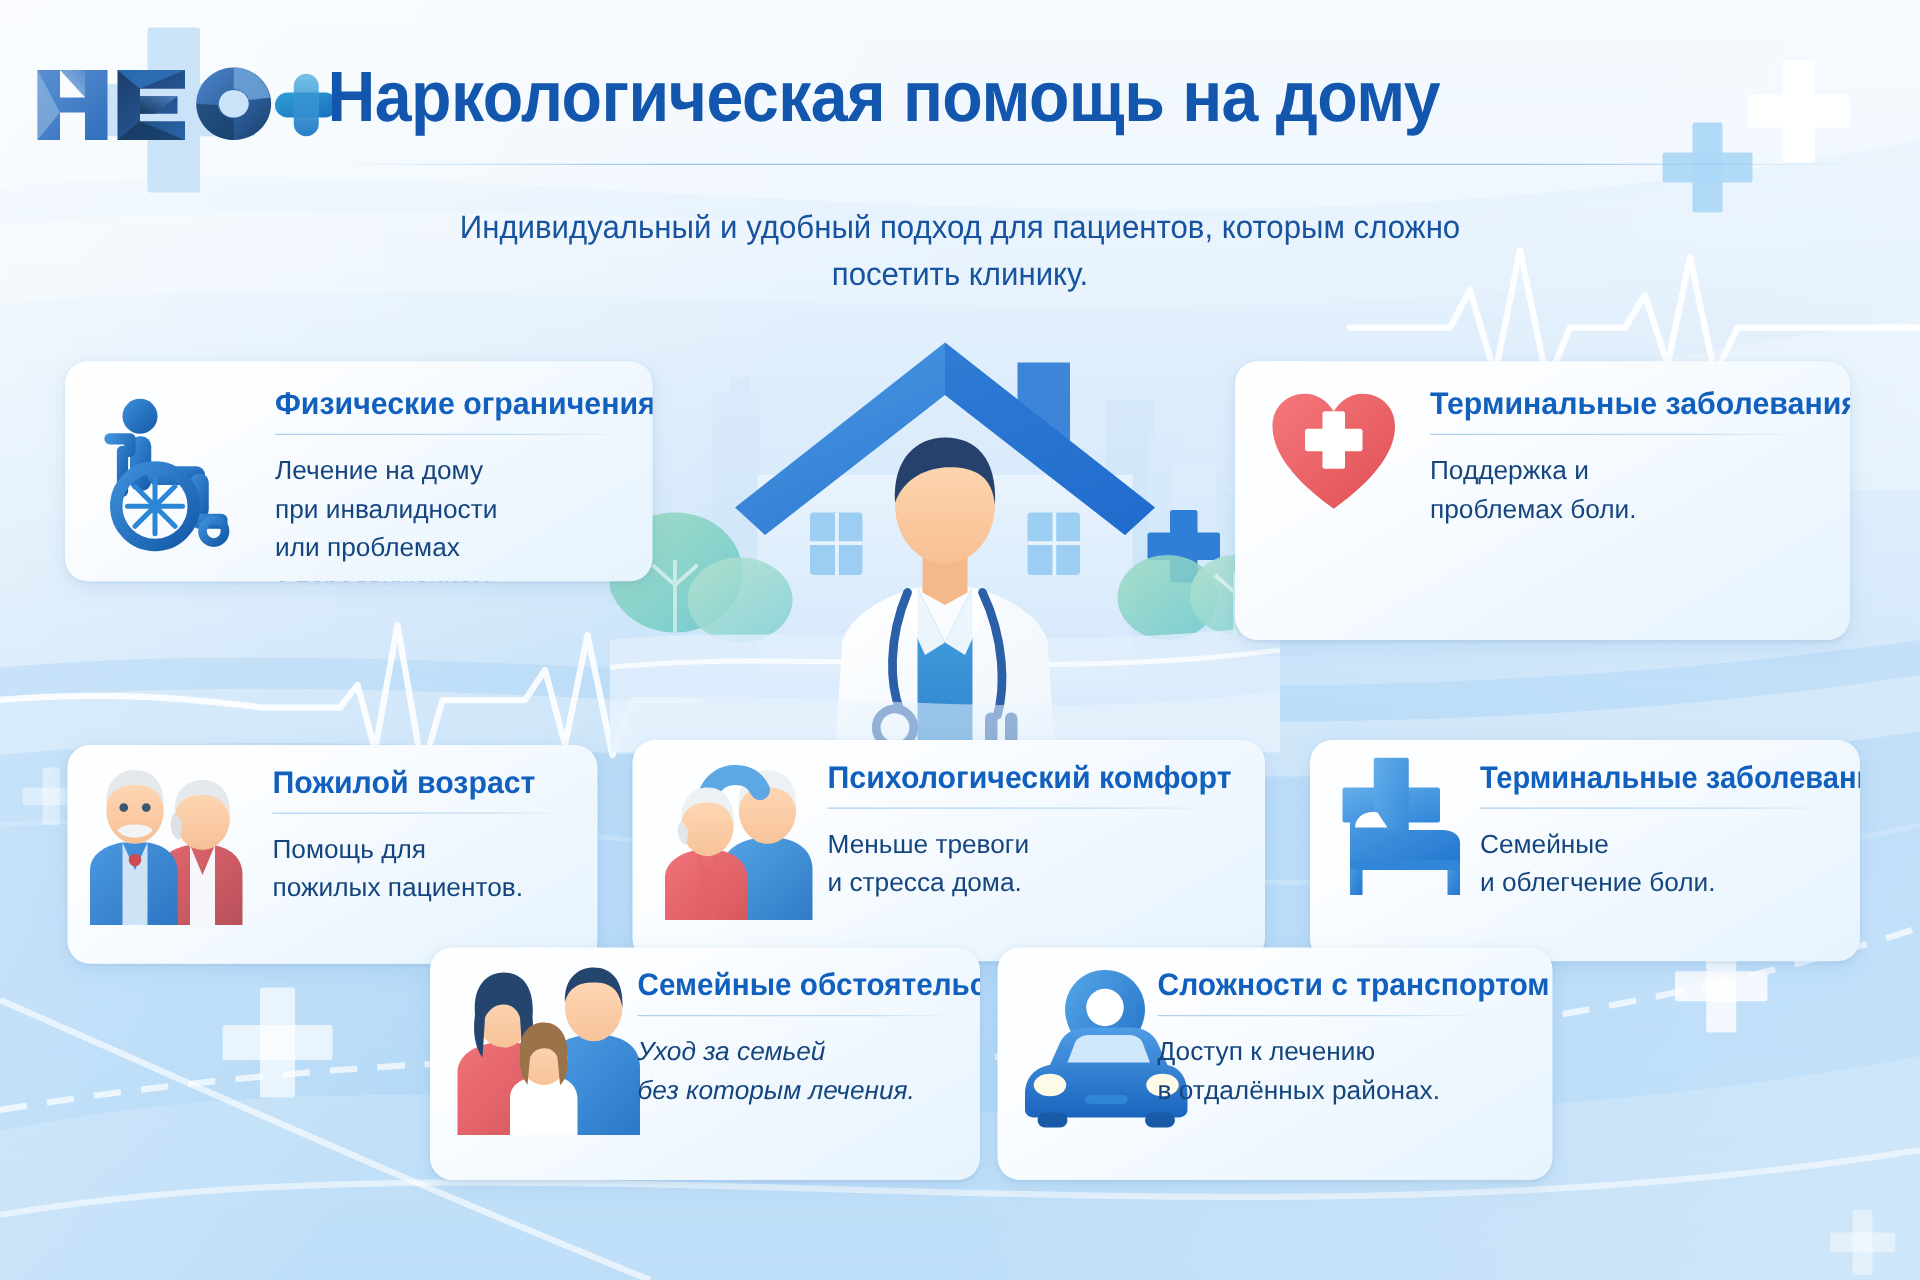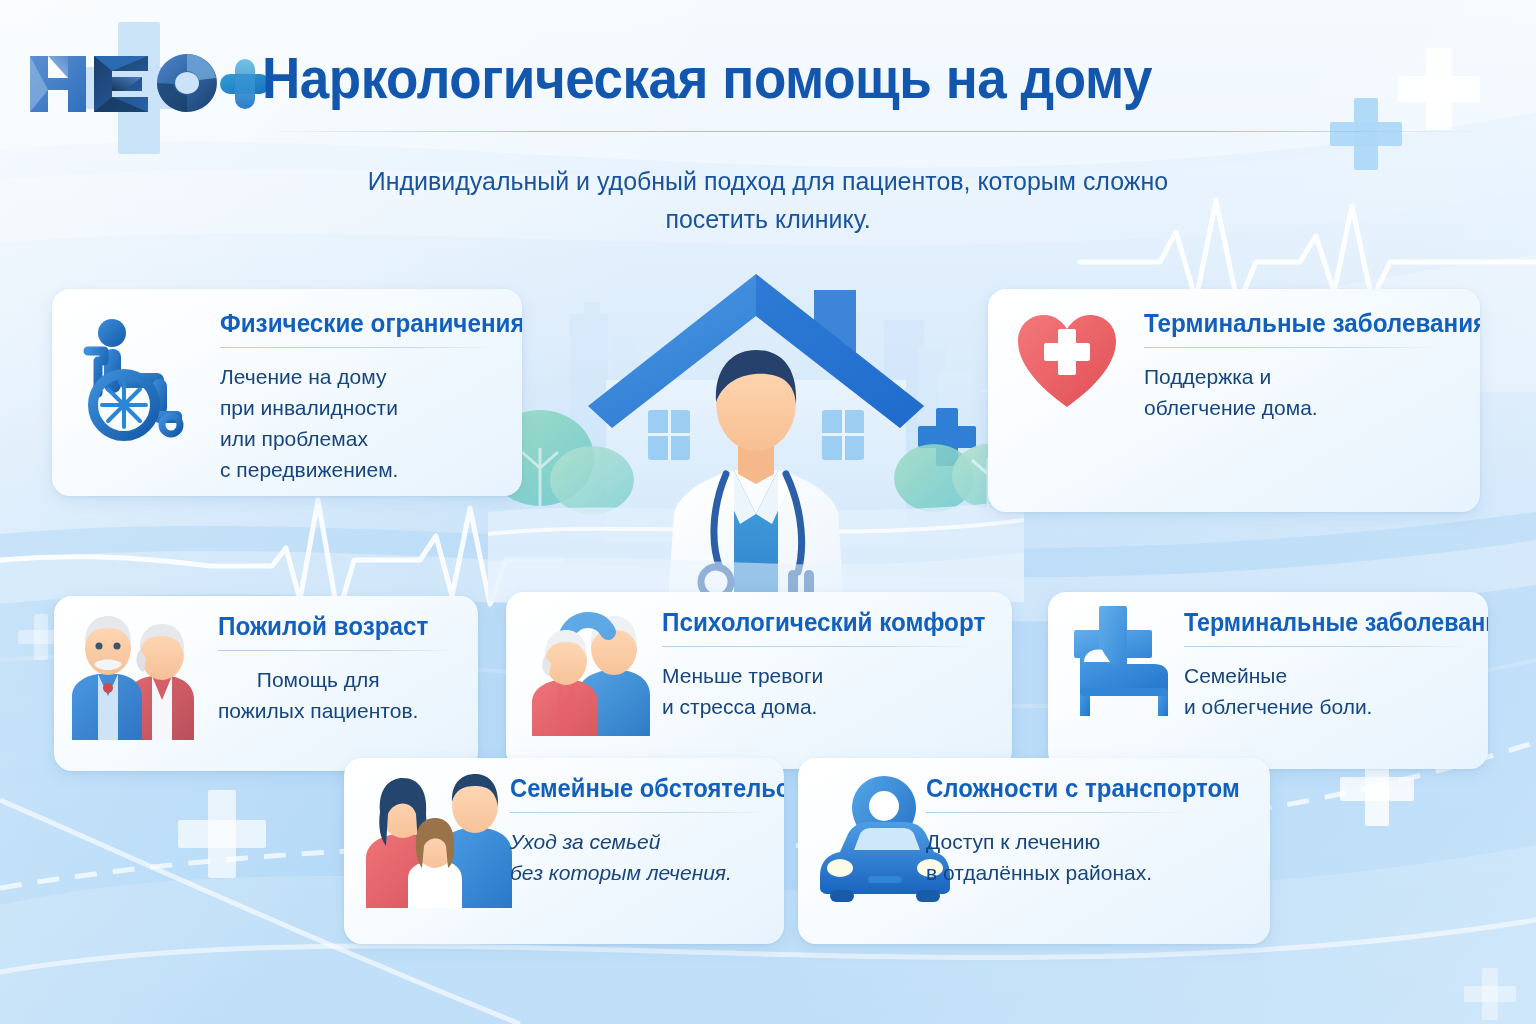--- a/index.html
+++ b/index.html
@@ -75,27 +75,27 @@
   .card-rule{
     position:absolute;height:1px;
     background:linear-gradient(90deg,rgba(160,200,235,.85) 0%,rgba(175,210,238,.75) 70%,rgba(200,225,245,0) 100%);
   }
   .card-body{
     position:absolute;
     font-size:21px;line-height:31px;color:#15457f;font-weight:400;
   }
 
   
-  #card-physical{left:52px;  top:289px; width:470px; height:207px;}
+  #card-physical{left:52px;  top:289px; width:470px; height:176px;}
   #card-terminal-top{left:988px; top:289px; width:492px; height:223px;}
-  #card-elderly{left:54px;  top:596px; width:424px; height:175px;text-align:center;}
+  #card-elderly{left:54px;  top:596px; width:424px; height:175px;}
   #card-psych{left:506px;  top:592px; width:490px; height:177px;padding-left:16px;}
   #card-terminal-bed{left:1048px;top:592px; width:440px; height:177px;}
   #card-family{left:344px;  top:758px; width:440px; height:186px;}
-  #card-transport{left:798px;  top:758px; width:444px; height:186px;padding-left:28px;}
+  #card-transport{left:798px;  top:758px; width:444px; height:186px;}
 
   
   .center-art{position:absolute;left:488px;top:262px;width:536px;height:340px;}
   .center-art svg{display:block;}
 
   .no-sel{user-select:none;}
 </style>
 </head>
 <body>
 
@@ -384,21 +384,21 @@
         </defs>
         <path d="M55,100 C16,72 6,50 6,34 C6,18 18,8 32,8 C42,8 50,14 55,22
                  C60,14 68,8 78,8 C92,8 104,18 104,34 C104,50 94,72 55,100 Z" fill="url(#heartG)"></path>
         <rect x="32" y="36" width="46" height="18" rx="2" fill="#ffffff"></rect>
         <rect x="46" y="22" width="18" height="46" rx="2" fill="#ffffff"></rect>
       </svg>
       <div class="card-title" style="left:156px;top:20px;transform:scaleX(.97);">Терминальные заболевания</div>
       <div class="card-rule" style="left:156px;top:58px;width:300px;"></div>
       <div class="card-body" style="left:156px;top:72px;">
         <div>Поддержка и</div>
-        <div>облегчение дома.</div>
+        <div>проблемах боли.</div>
       </div>
     </div>
   </div>
 
   <div class="card" id="card-elderly">
     <div class="inner">
       <svg class="card-icon" style="left:14px;top:12px;" width="130" height="132" viewBox="0 0 130 132">
         <defs>
           <linearGradient id="eldBlue" x1="0" y1="0" x2="1" y2="1">
             <stop offset="0" stop-color="#4a97e0"></stop>

